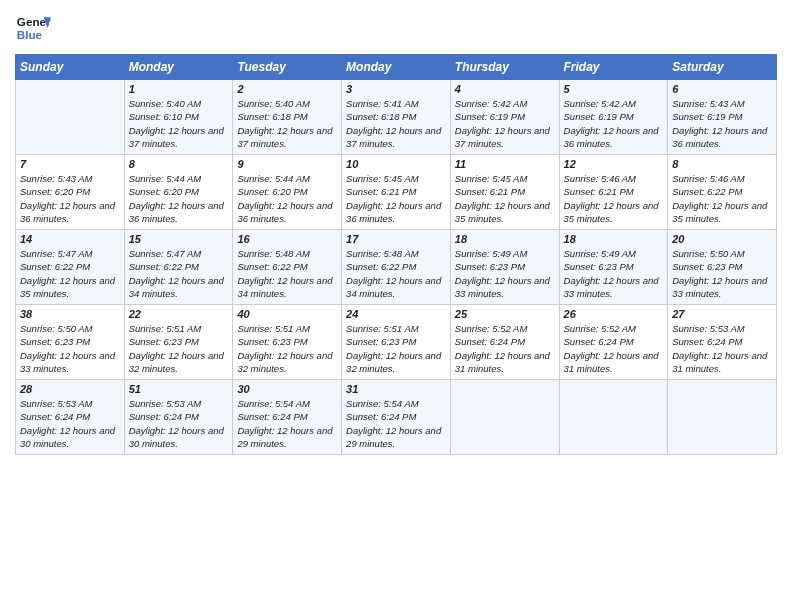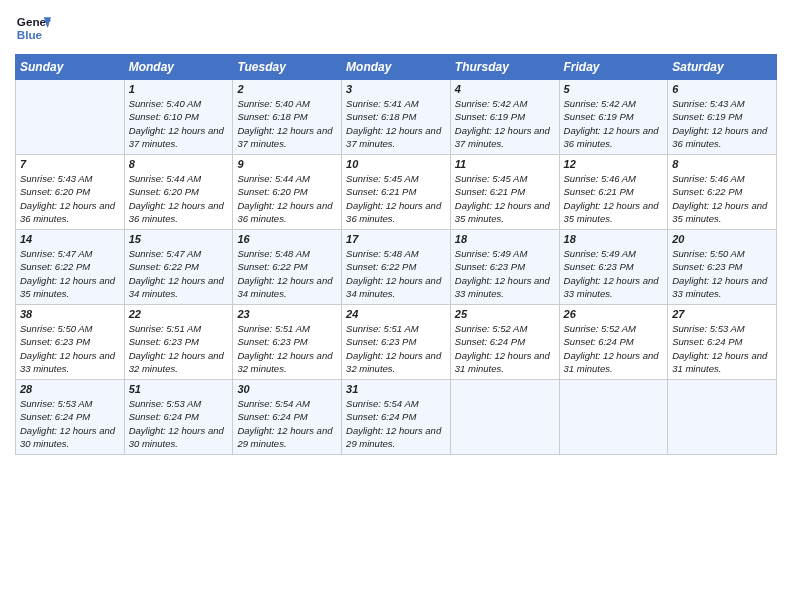--- a/index.html
+++ b/index.html
@@ -201,21 +201,21 @@
         <tr>
           <td>
             <span class="day-num">38</span>
             <div class="day-info"><span>Sunrise: 5:50 AM</span><br><span>Sunset: 6:23 PM</span><br><span>Daylight: 12 hours and 33 minutes.</span></div>
           </td>
           <td>
             <span class="day-num">22</span>
             <div class="day-info"><span>Sunrise: 5:51 AM</span><br><span>Sunset: 6:23 PM</span><br><span>Daylight: 12 hours and 32 minutes.</span></div>
           </td>
           <td>
-            <span class="day-num">23</span>
+            <span class="day-num">40</span>
             <div class="day-info"><span>Sunrise: 5:51 AM</span><br><span>Sunset: 6:23 PM</span><br><span>Daylight: 12 hours and 32 minutes.</span></div>
           </td>
           <td>
             <span class="day-num">24</span>
             <div class="day-info"><span>Sunrise: 5:51 AM</span><br><span>Sunset: 6:23 PM</span><br><span>Daylight: 12 hours and 32 minutes.</span></div>
           </td>
           <td>
             <span class="day-num">25</span>
             <div class="day-info"><span>Sunrise: 5:52 AM</span><br><span>Sunset: 6:24 PM</span><br><span>Daylight: 12 hours and 31 minutes.</span></div>
           </td>

